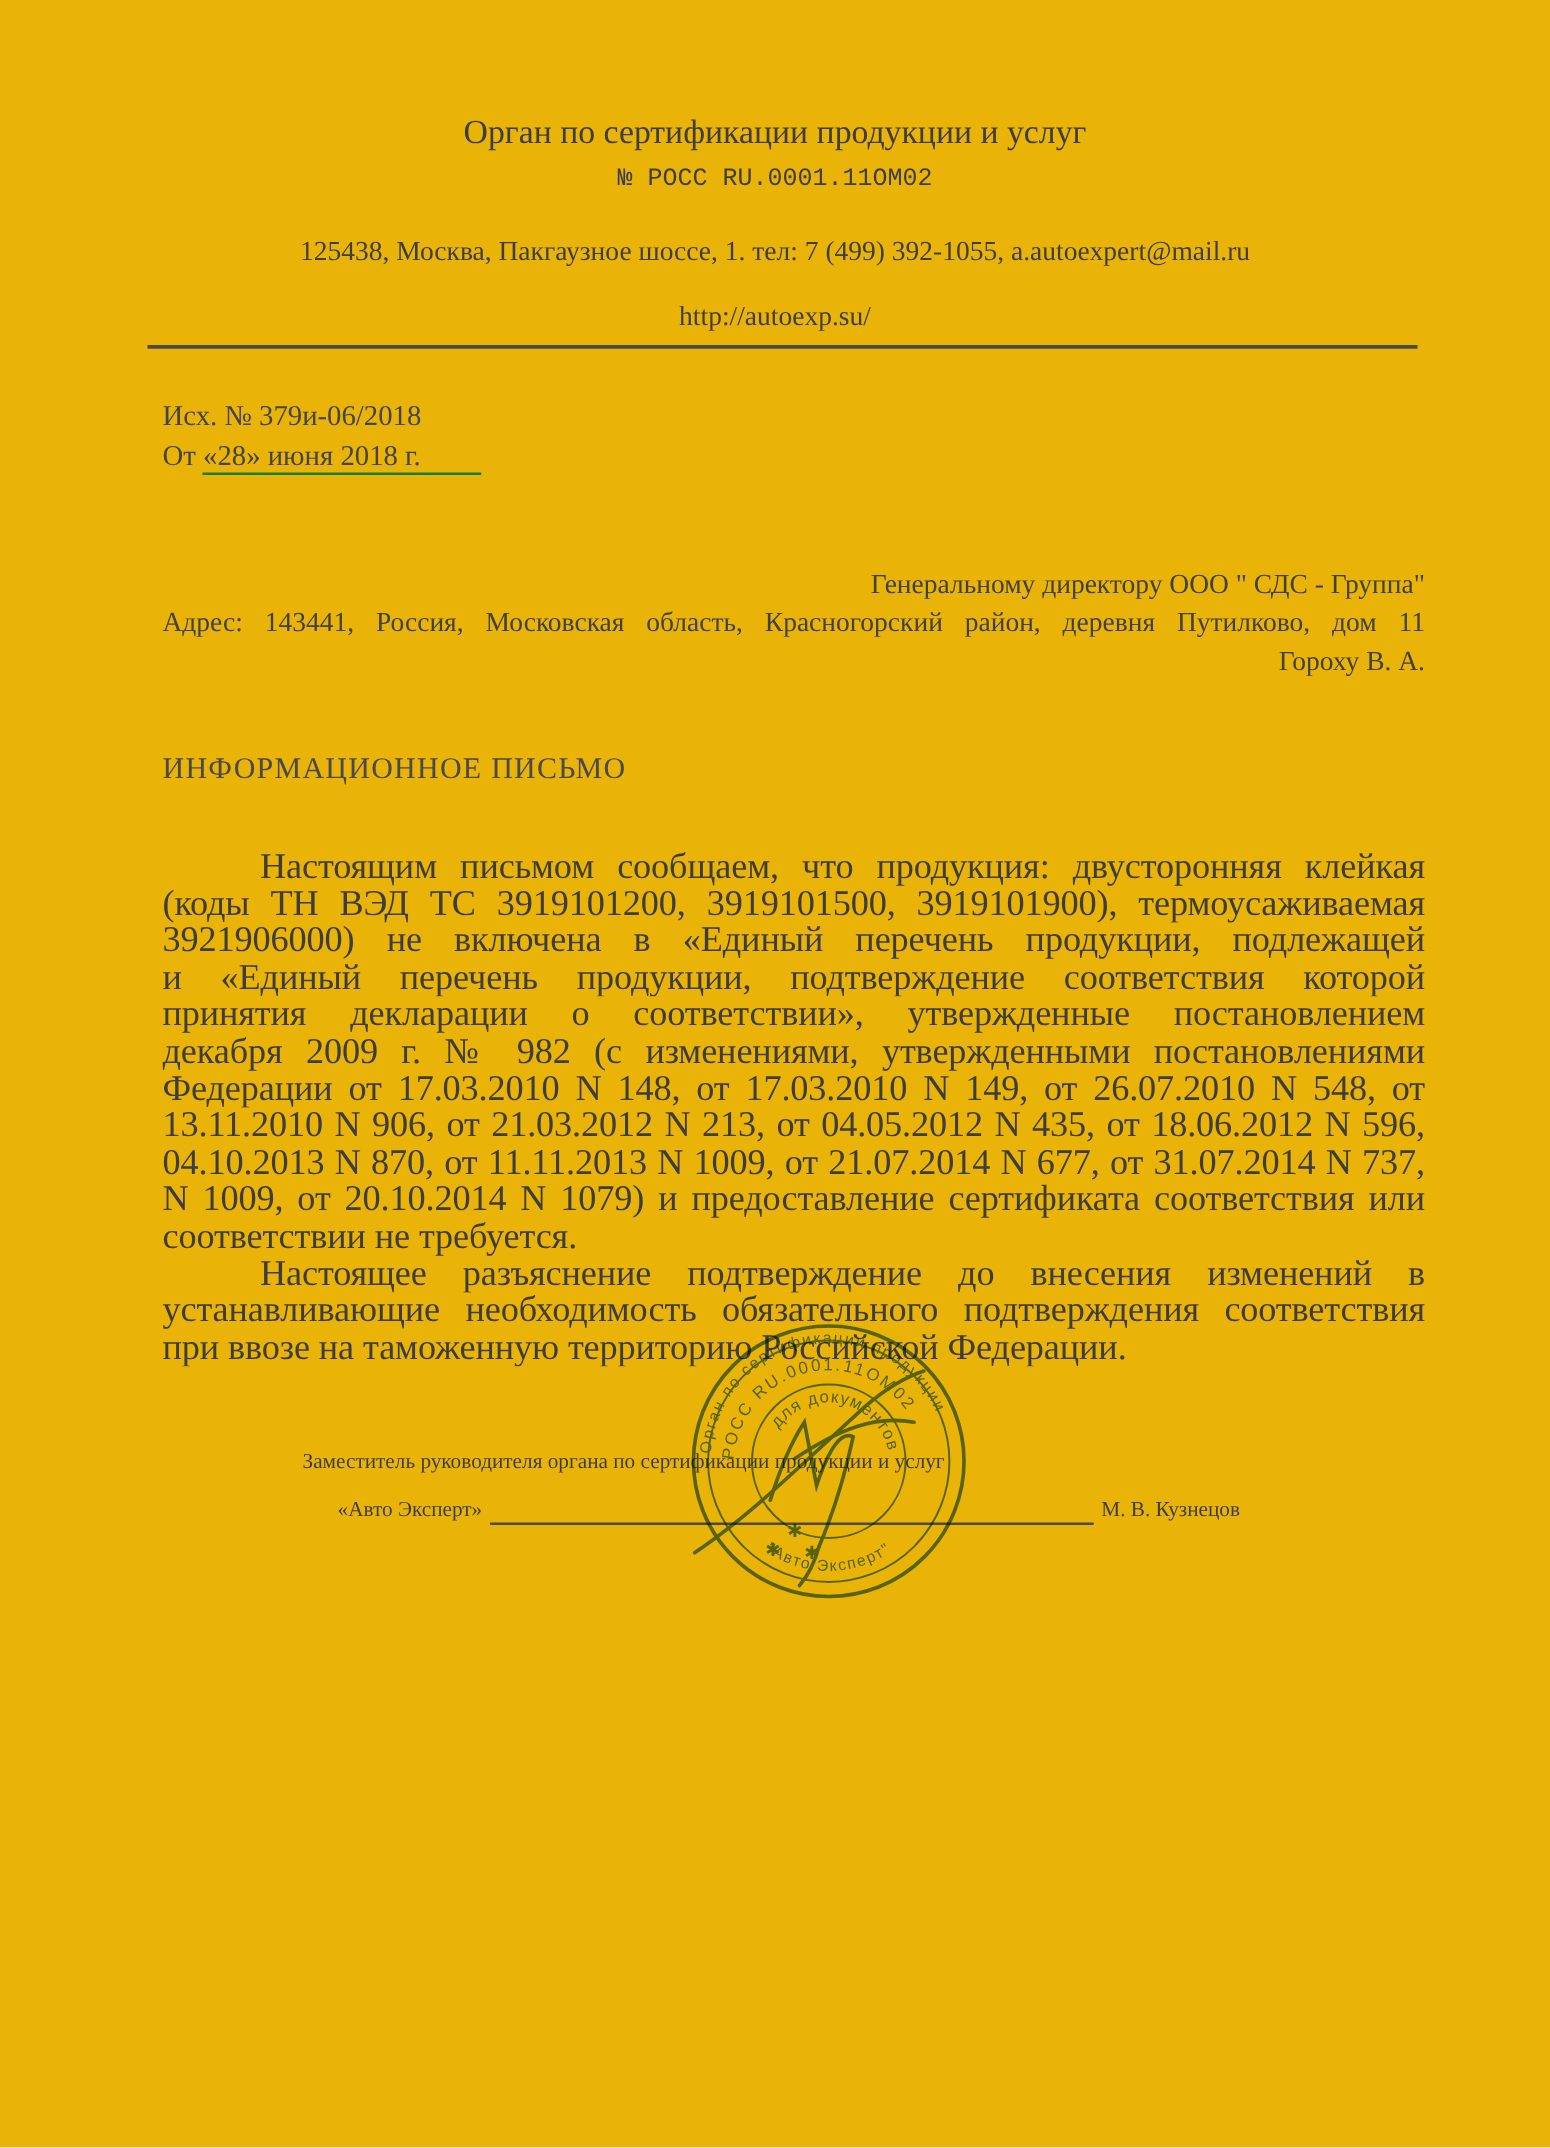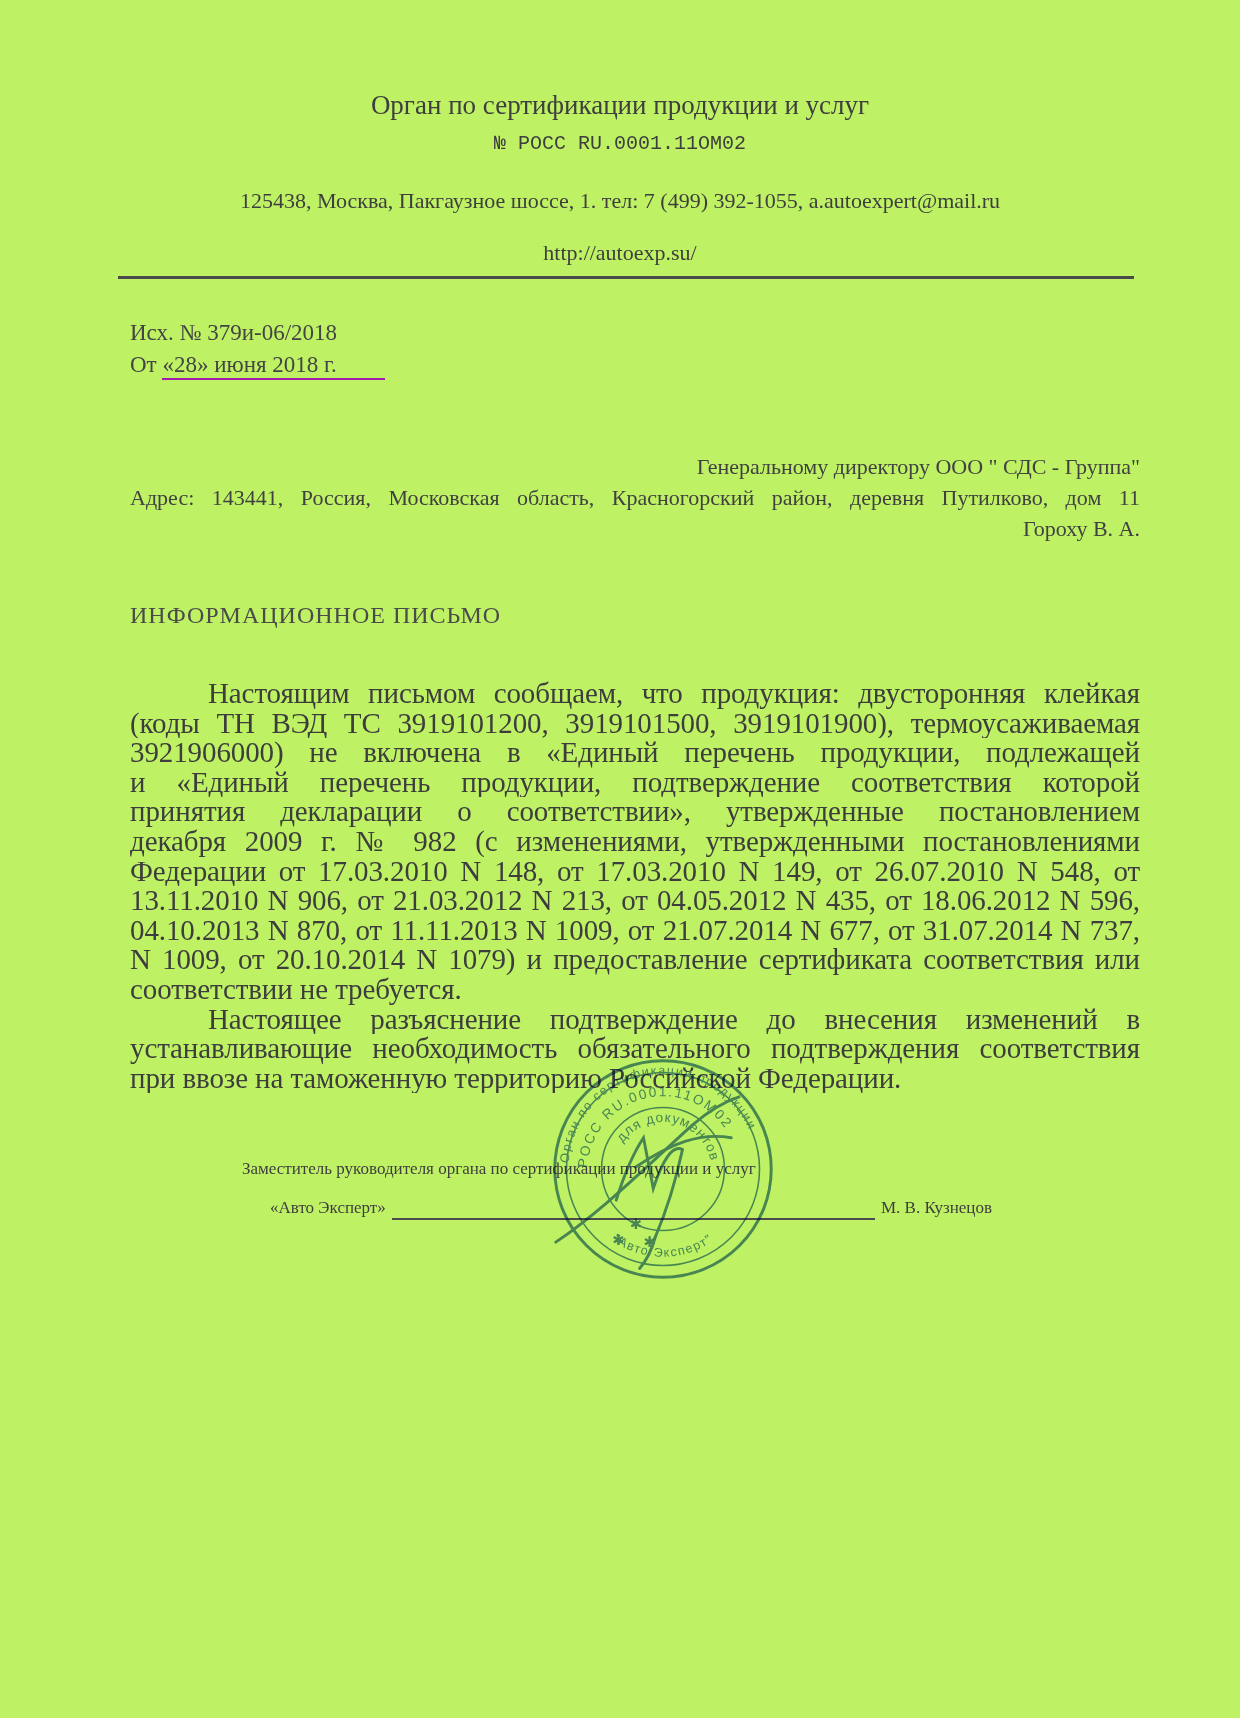--- a/index.html
+++ b/index.html
@@ -1,37 +1,37 @@
 <!DOCTYPE html>
 <html><head>
 <meta charset="utf-8">
 <style>
   html,body { margin:0; padding:0; background:#ffffff; }
   .page {
     position: relative;
     width: 1240px;
     height: 1718px;
-    background: #bef264;
+    background: #eab308;
     font-family: "Liberation Serif", "DejaVu Serif", serif;
     color: #3b3b3b;
     overflow: hidden;
   }
   
   .letterhead { padding-top: 86px; text-align: center; color: #3e3e3e; }
   .lh-big { font-size: 27px; line-height: 38px; }
   .lh-num { font-size: 20px; line-height: 40px; font-family: Liberation Mono, monospace; }
   .lh-small { font-size: 22px; line-height: 30px; margin-top: 22px; }
   .rule {
     margin: 8px 106px 0 118px;
     border-top: 3px solid #4a4a4a;
     height: 0;
   }
   
   .ref { margin: 38px 16px 0 130px; font-size: 23px; line-height: 32px; color: #444; }
-  .u-date { border-bottom: 2px solid #a21caf; padding-right: 48px; padding-bottom: 1px; }
+  .u-date { border-bottom: 2px solid #15803d; padding-right: 48px; padding-bottom: 1px; }
   
   .addr { margin: 70px 100px 0 130px; font-size: 22px; line-height: 31px; color: #414141; }
   .addr .r { text-align: right; }
   .addr .fill { text-align: justify; text-align-last: justify; }
   
   .doc-title {
     margin: 58px 100px 0 130px;
     text-align: left;
     font-size: 24px;
     letter-spacing: 1px;

